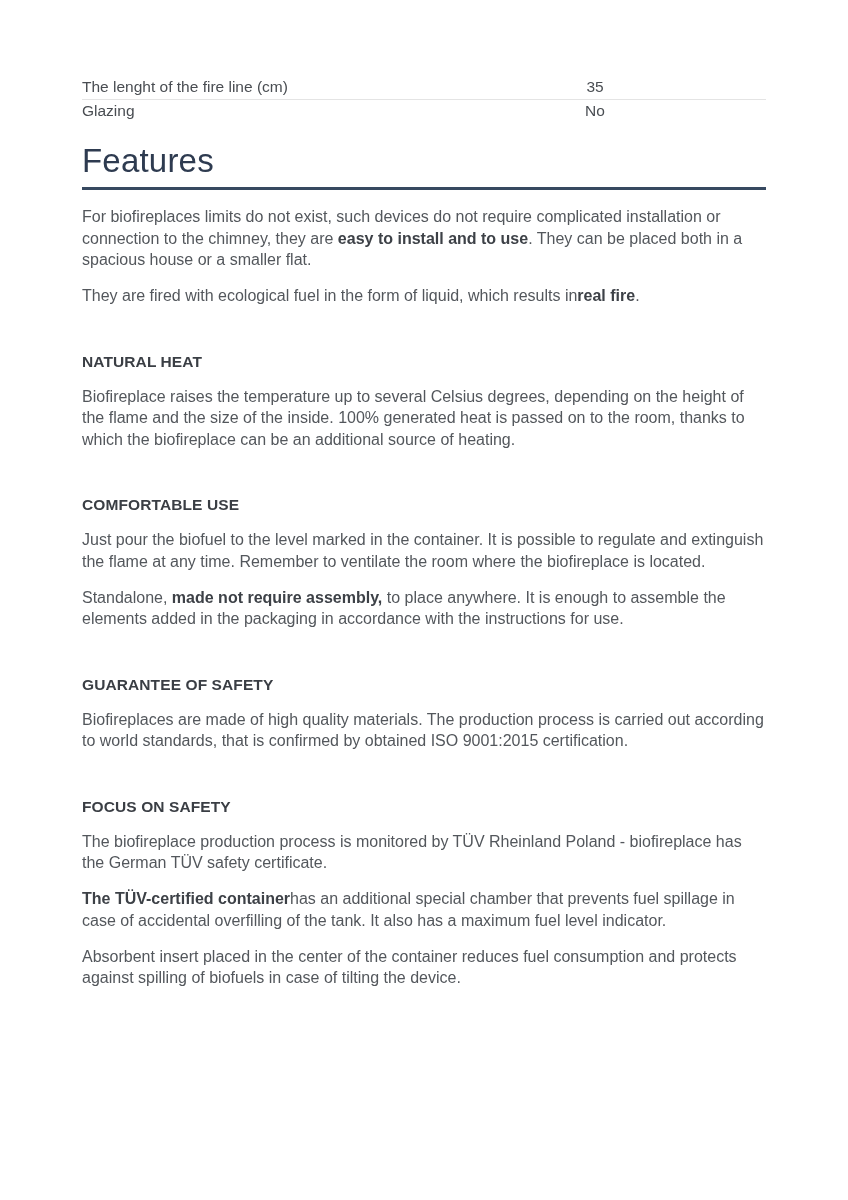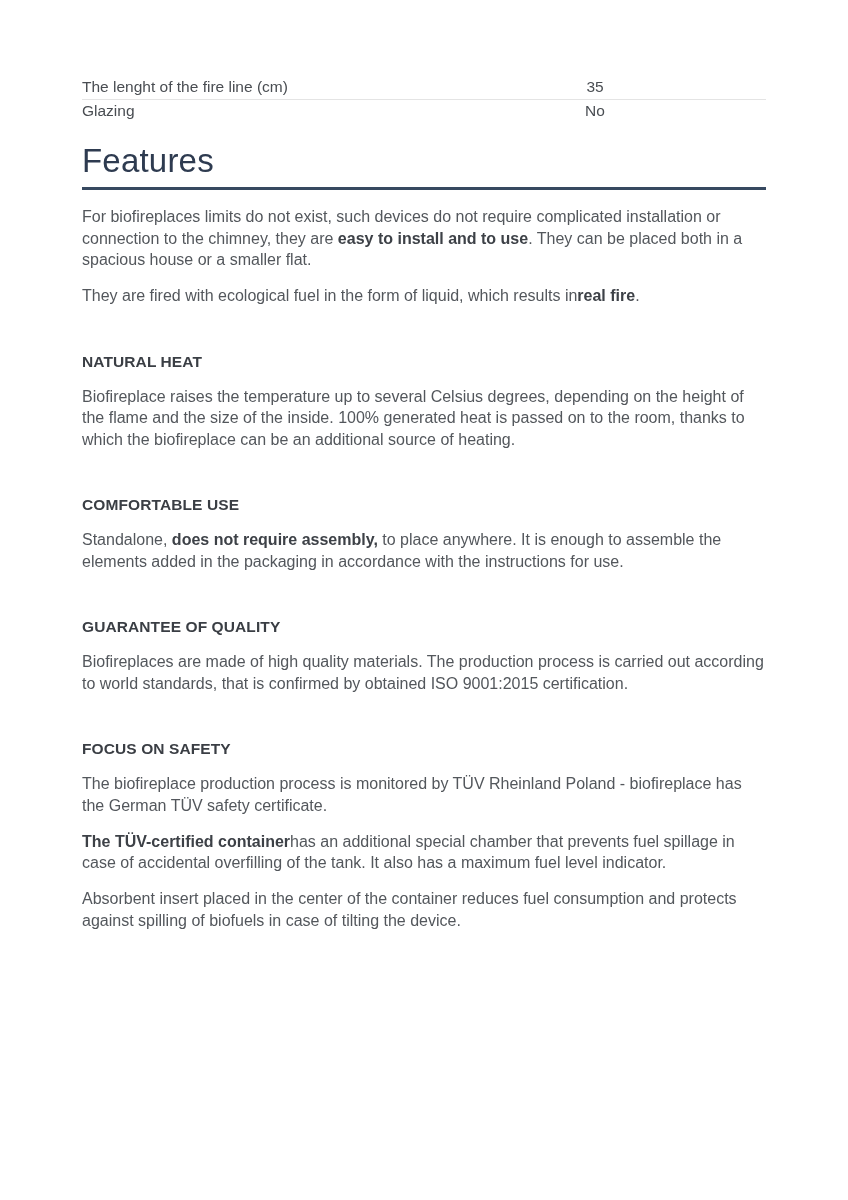--- a/index.html
+++ b/index.html
@@ -91,25 +91,26 @@
 
     <p class="body-text"><span>They are fired with ecological fuel in the form of liquid, which results in</span><strong>real fire</strong><span>.</span></p>
 
     <section>
       <h3 class="section-heading">NATURAL HEAT</h3>
       <p class="body-text">Biofireplace raises the temperature up to several Celsius degrees, depending on the height of the flame and the size of the inside. 100% generated heat is passed on to the room, thanks to which the biofireplace can be an additional source of heating.</p>
     </section>
 
     <section>
       <h3 class="section-heading">COMFORTABLE USE</h3>
-      <p class="body-text"><span>Standalone, </span><strong>does not require assembly,</strong><span> to place anywhere. It is enough to assemble the elements added in the packaging in accordance with the instructions for use.</span></p>
+      <p class="body-text">Just pour the biofuel to the level marked in the container. It is possible to regulate and extinguish the flame at any time. Remember to ventilate the room where the biofireplace is located.</p>
+      <p class="body-text"><span>Standalone, </span><strong>made not require assembly,</strong><span> to place anywhere. It is enough to assemble the elements added in the packaging in accordance with the instructions for use.</span></p>
     </section>
 
     <section>
-      <h3 class="section-heading">GUARANTEE OF QUALITY</h3>
+      <h3 class="section-heading">GUARANTEE OF SAFETY</h3>
       <p class="body-text">Biofireplaces are made of high quality materials. The production process is carried out according to world standards, that is confirmed by obtained ISO 9001:2015 certification.</p>
     </section>
 
     <section>
       <h3 class="section-heading">FOCUS ON SAFETY</h3>
       <p class="body-text">The biofireplace production process is monitored by TÜV Rheinland Poland - biofireplace has the German TÜV safety certificate.</p>
       <p class="body-text"><strong>The TÜV-certified container</strong><span>has an additional special chamber that prevents fuel spillage in case of accidental overfilling of the tank. It also has a maximum fuel level indicator.</span></p>
       <p class="body-text">Absorbent insert placed in the center of the container reduces fuel consumption and protects against spilling of biofuels in case of tilting the device.</p>
     </section>
 

